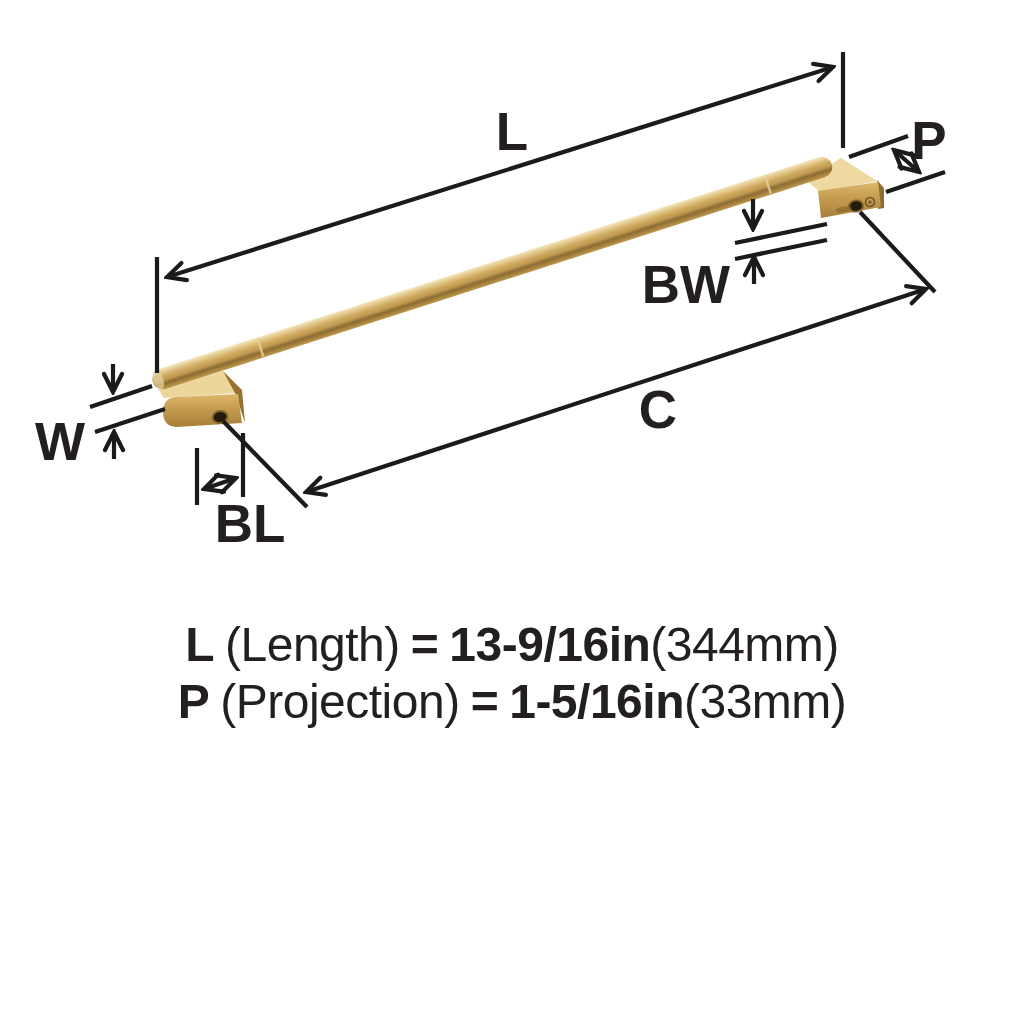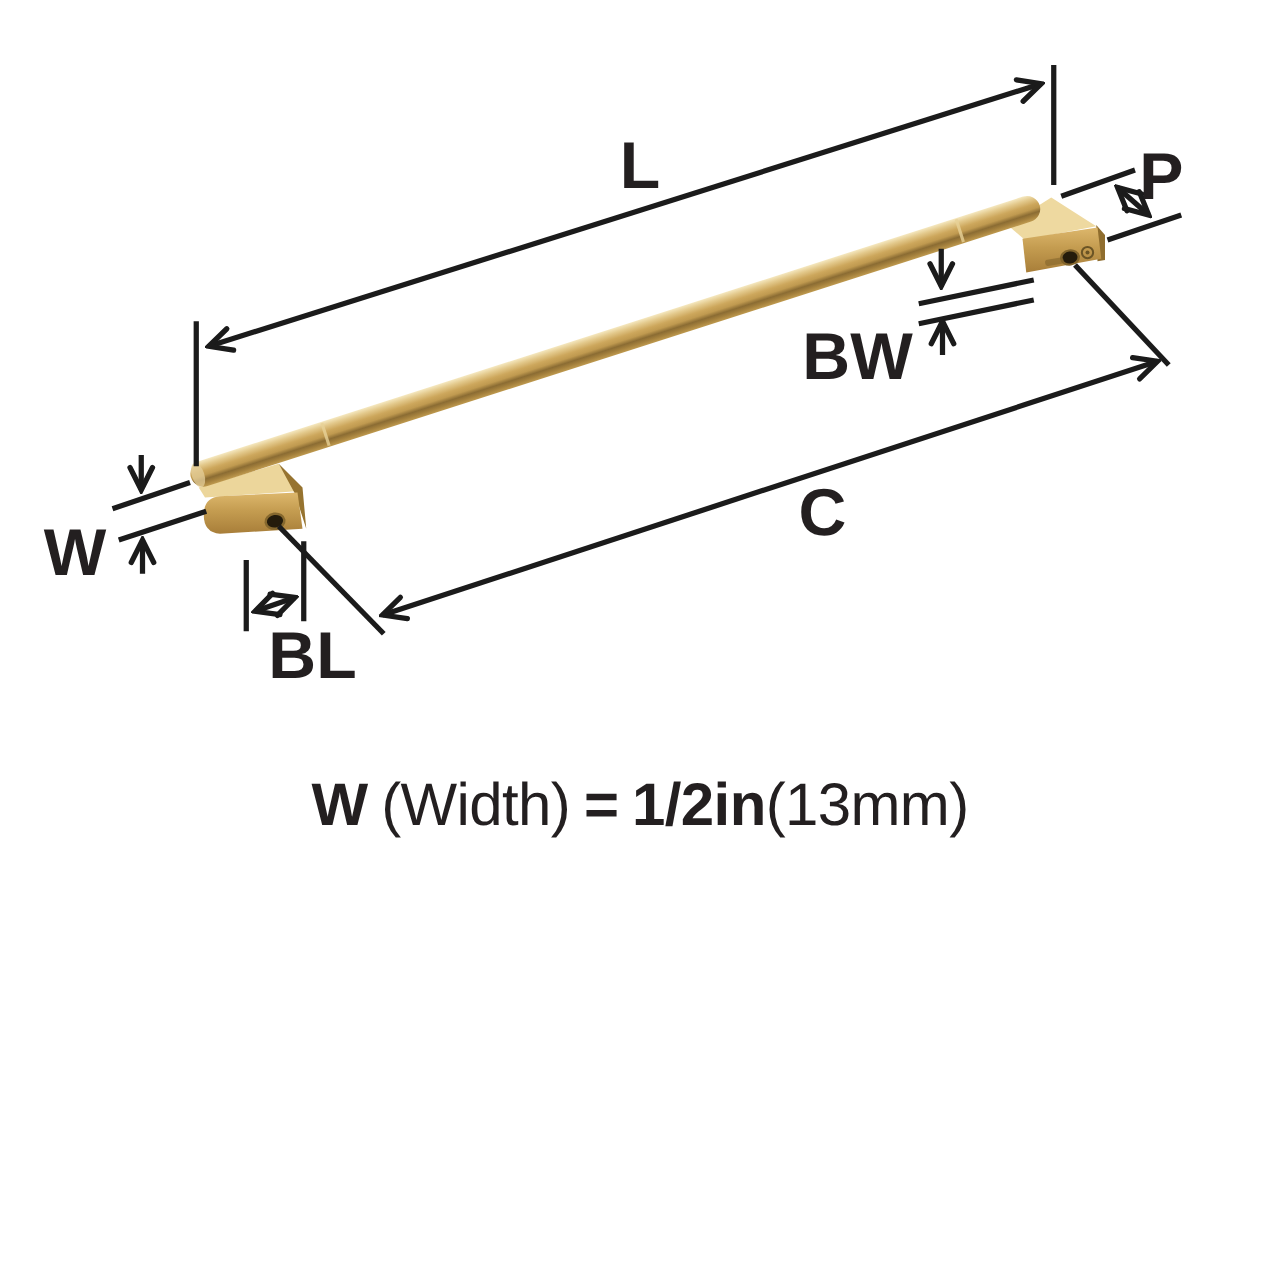--- a/index.html
+++ b/index.html
@@ -139,15 +139,16 @@
       <text class="dim-label" x="60" y="460">W</text>
 
       <path class="dim-line" d="M197,448 L197,505"></path>
       <path class="dim-line" d="M243,433 L243,497"></path>
       <path class="dim-line" d="M204,489 L236,478" marker-start="url(#ah)" marker-end="url(#ah)"></path>
       <text class="dim-label" x="250" y="542">BL</text>
     </g>
   </svg>
 
   <div class="legend">
-    <div class="legend-row"><span class="lt">W</span><span class="ln">(Width)</span><span class="le">=</span><span class="lv">1/2in</span><span class="lm">(13mm)</span></div>
+    <div class="legend-row"><span class="lt">L</span><span class="ln">(Length)</span><span class="le">=</span><span class="lv">13-9/16in</span><span class="lm">(344mm)</span></div>
+    <div class="legend-row"><span class="lt">P</span><span class="ln">(Projection)</span><span class="le">=</span><span class="lv">1-5/16in</span><span class="lm">(33mm)</span></div>
   </div>
 </div>
 
 </body></html>

